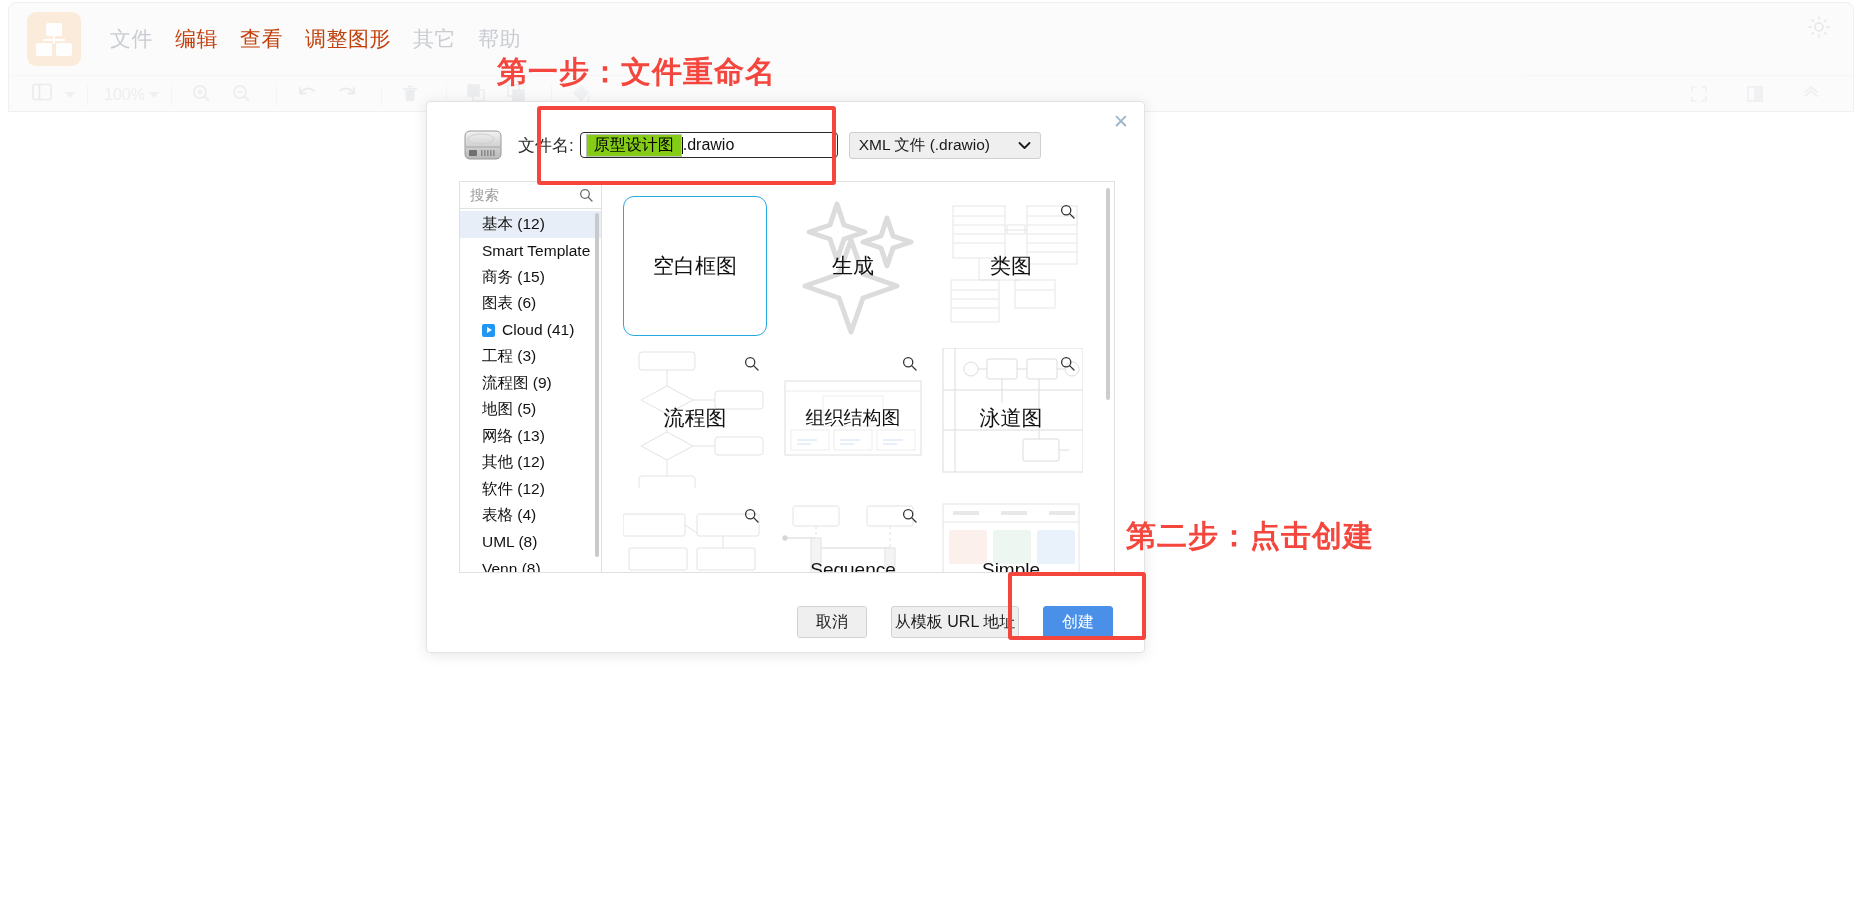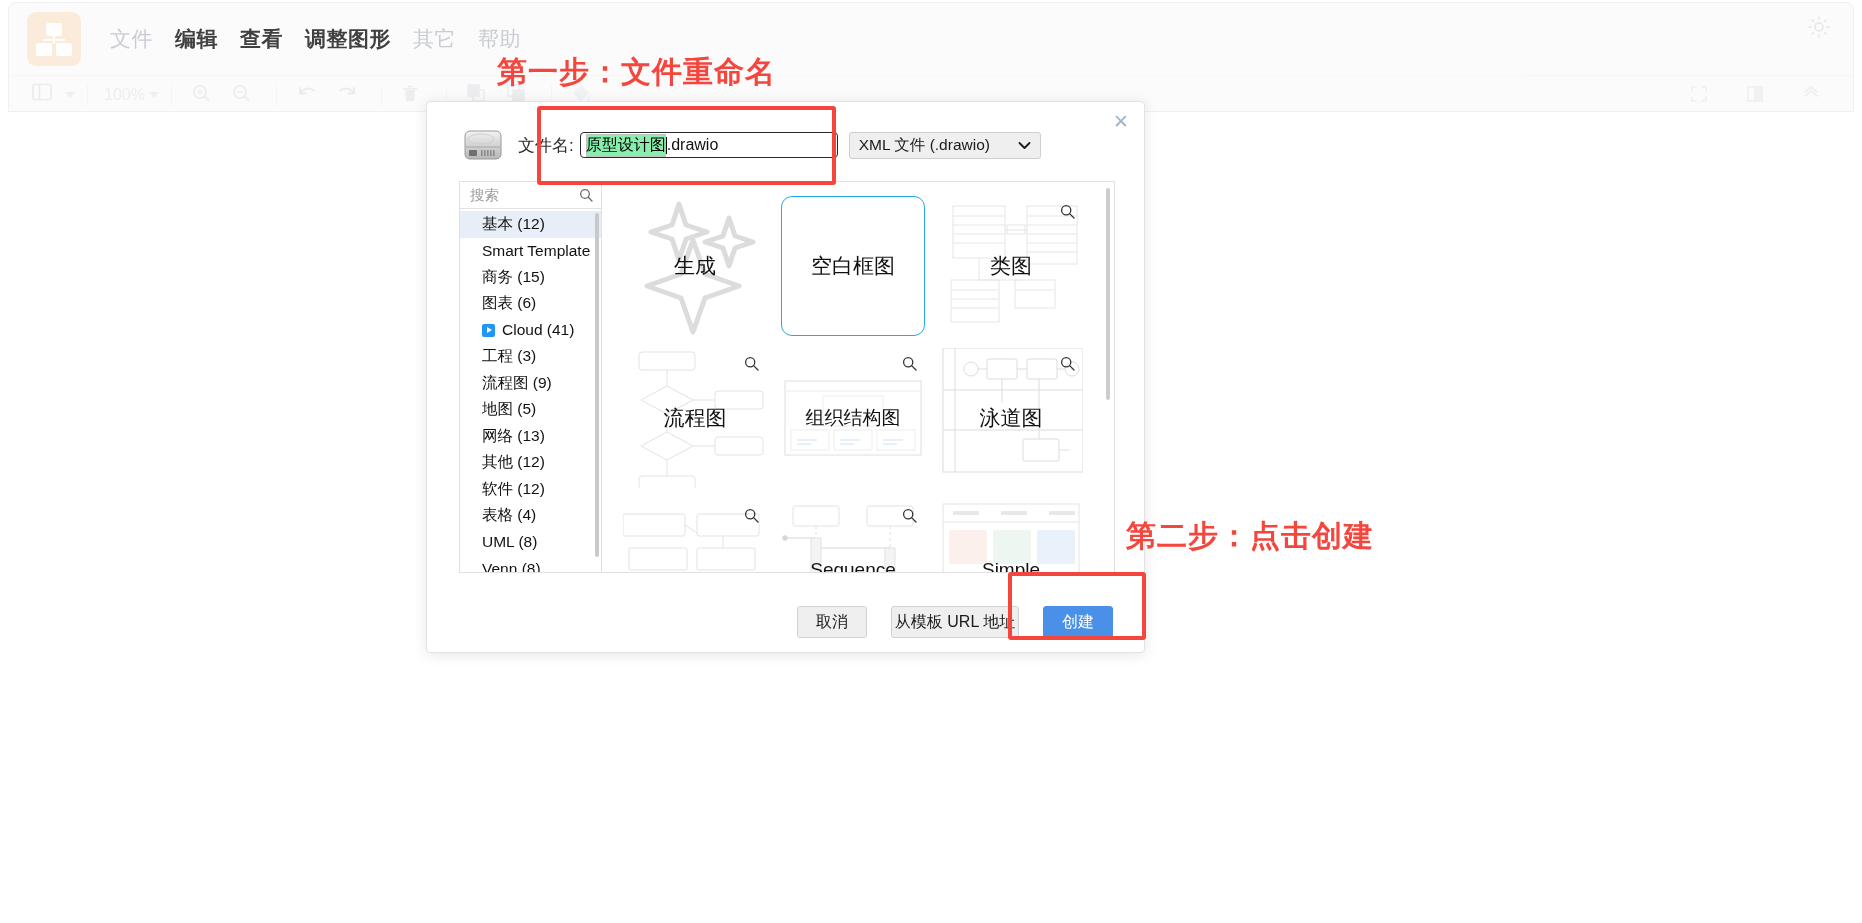--- a/index.html
+++ b/index.html
@@ -42,21 +42,21 @@
   #app-logo .lg-v{
     position:absolute; left:26px; top:23px; width:2px; height:9px; background:#fff;
   }
   #app-logo .lg-h{
     position:absolute; left:16px; top:27px; width:22px; height:2px; background:#fff;
   }
   .menu-item{
     font-size:21px; color:#b9bcc2; padding:0 11px; letter-spacing:.5px;
     white-space:nowrap;
   }
-  .menu-item.m-faint{ color:#404040;font-weight:bold; }
+  .menu-item.m-faint{ color:#c2410c; }
   .menu-item.m-soft{ color:#c9ccd1; }
   #menu-list{ display:flex; align-items:center; margin-left:18px;text-align:right; }
 
   #brightness-icon{
     position:absolute; right:22px; top:12px; width:24px; height:24px;
     opacity:.35;
   }
 
   #toolbar{
     position:absolute; left:0; top:72px; width:100%; height:38px;
@@ -96,21 +96,21 @@
     margin-left:12px; font-size:17px; color:#2b2b2b; white-space:nowrap;
   }
   #filename-input{
     margin-left:6px; width:258px; height:26px;
     border:1px solid #2a2a2a; border-radius:4px;
     background:#fff; font-size:16px; color:#111;
     padding:0 5px; font-family:"Liberation Sans", sans-serif;
     display:flex; align-items:center;
   }
   #filename-input .sel{
-    background:#86efac; color:#000; padding:1px 0;
+    background:#84cc16; color:#000; padding:1px 8px;
     box-shadow:inset 0 0 0 1px #bfbfbf;
   }
   #filename-input .caretbar{
     display:inline-block; width:1px; height:17px; background:#000; margin:0 0 0 0;
   }
   #format-select{
     margin-left:11px; width:192px; height:27px;
     background:#efefef; border:1px solid #cfcfcf; border-radius:3px;
     font-size:15.5px; color:#1a1a1a;
     display:flex; align-items:center; justify-content:space-between;
@@ -426,35 +426,35 @@
             <span>Venn (8)</span>
           </div>
         <div id="cat-scroll"></div>
       </div>
     </div>
 
     <div id="tpl-panel">
       <div id="tpl-grid">
 
         <div class="tpl-cell">
+          <div class="tpl-box selected">
+            <span class="tpl-label">空白框图</span>
+          </div>
+        </div>
+
+        <div class="tpl-cell">
           <div class="tpl-box">
             <div class="tpl-art">
               <svg class="ic" width="144" height="140" viewBox="0 0 144 140" fill="none" stroke="#dcdcdc" stroke-width="5" stroke-linejoin="round">
                 <path d="M56 8l7 21 21 7-21 7-7 21-7-21-21-7 21-7z"></path>
                 <path d="M106 22l6 18 18 6-18 6-6 18-6-18-18-6 18-6z"></path>
                 <path d="M70 44l12 34 34 12-34 12-12 34-12-34-34-12 34-12z"></path>
               </svg>
             </div>
             <span class="tpl-label">生成</span>
-          </div>
-        </div>
-
-        <div class="tpl-cell">
-          <div class="tpl-box selected">
-            <span class="tpl-label">空白框图</span>
           </div>
         </div>
 
         <div class="tpl-cell">
           <div class="tpl-box">
             <div class="tpl-art">
               <svg class="ic" width="144" height="140" viewBox="0 0 144 140" fill="none" stroke="#e6e6e6" stroke-width="1">
                 <rect x="14" y="10" width="52" height="52"></rect>
                   <path d="M14 20h52M14 29h52M14 38h52M14 47h52"></path>
                 <rect x="88" y="10" width="50" height="58"></rect>

